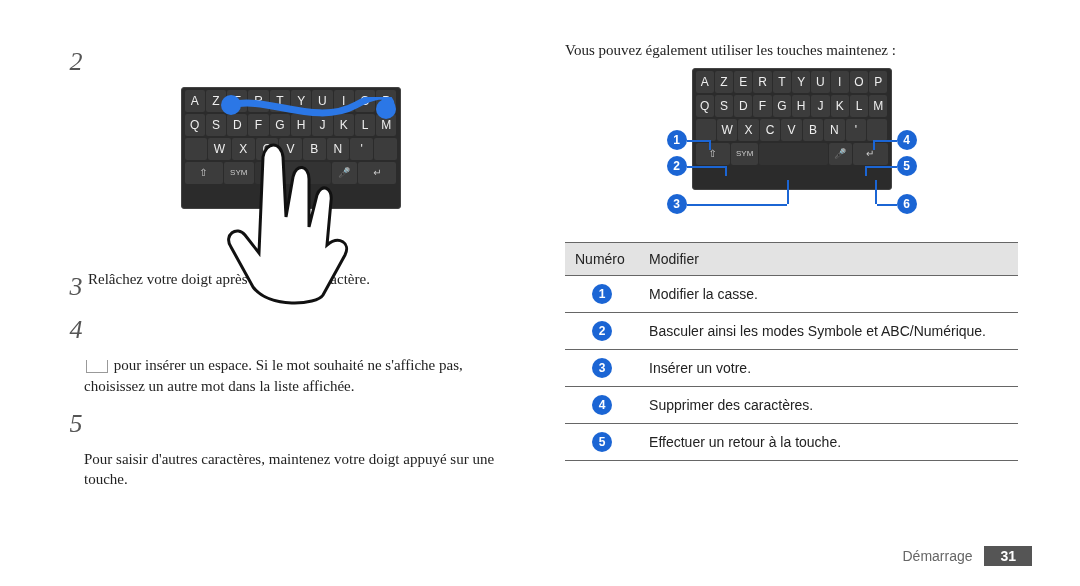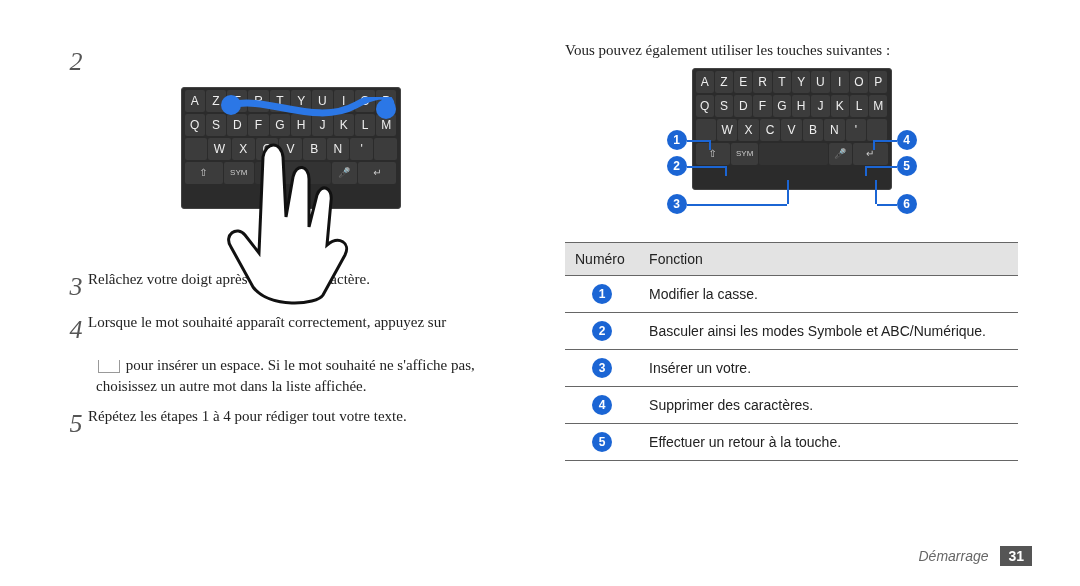--- a/index.html
+++ b/index.html
@@ -3,21 +3,21 @@
 <meta charset="utf-8">
 <style>
   html,body{margin:0;padding:0;width:1080px;height:586px;font-family:Georgia,"Times New Roman",serif;font-size:15px;color:#222;background:#fff}
   .page{display:flex;width:1080px;height:586px;box-sizing:border-box;padding:40px 44px 30px 44px;position:relative}
   .col{flex:1;padding:0 18px;box-sizing:border-box}
   .col.left{padding-left:20px}
   .col.right{padding-left:30px}
   .num-step{font-family:"Brush Script MT","Segoe Script",cursive;font-size:26px;font-style:italic;color:#555;width:24px;display:inline-block;vertical-align:top;text-align:center}
   .step{margin:4px 0 8px 0;display:flex;align-items:flex-start;line-height:1.35}
   .step .txt{flex:1}
-  .para{margin:4px 0 10px 32px;line-height:1.35}
+  .para{margin:4px 0 10px 20px;line-height:1.35}
   .fig{width:220px;height:170px;margin:8px auto 12px auto;display:block;background:#fff;position:relative}
   .fig2{width:250px;height:160px;margin:4px auto 14px auto;display:block;position:relative}
   .kbd{position:absolute;left:0;right:0;top:0;height:120px;background:#2b2b2b;border:1px solid #444;border-radius:3px}
   .krow{display:flex;height:22px;gap:1px;margin:2px 3px}
   .kkey{flex:1;background:#3c3c3c;border-radius:2px;color:#ccc;font:10px/22px Arial,sans-serif;text-align:center}
   .kkey.lt{color:#eee;font-size:12px}
   .kkey.wide{flex:1.5}
   .kkey.sp{flex:3;background:#333}
   .hand{position:absolute;left:30px;top:40px;width:160px;height:180px}
   .hand svg{width:160px;height:180px}
@@ -26,22 +26,22 @@
   .swipe-path{position:absolute;stroke:#2b77e6;stroke-width:7;fill:none}
   .callout-dot{width:20px;height:20px;border-radius:50%;background:#1b65d4;color:#fff;font:bold 12px/20px Arial,sans-serif;text-align:center;position:absolute}
   .callout-line{position:absolute;background:#1b65d4;height:2px}
   .callout-vline{position:absolute;background:#1b65d4;width:2px}
   table.functions{border-collapse:collapse;width:100%;margin-top:6px;font-family:"Segoe UI",Arial,sans-serif;font-size:14px}
   table.functions th,table.functions td{border-top:1px solid #666;border-bottom:1px solid #666;padding:8px 10px;text-align:left;font-weight:normal;vertical-align:middle}
   table.functions th{background:#e3e3e3}
   .tbl-dot{width:20px;height:20px;border-radius:50%;background:#1b65d4;color:#fff;font:bold 12px/20px Arial,sans-serif;text-align:center;display:inline-block}
   .space-glyph{display:inline-block;width:20px;height:12px;border:1px solid #999;border-top:none;vertical-align:middle;margin:0 2px}
   .footer{position:absolute;right:48px;bottom:22px;font-family:"Segoe UI",Arial,sans-serif;font-size:14px}
-  .footer .chap{font-style:italic;color:#666;margin-right:8px}
-  .footer .pg{background:#555;color:#fff;padding:2px 8px;font-weight:bold}
+  .footer .chap{color:#666;margin-right:8px}
+  .footer .pg{background:#555;color:#fff;padding:2px 16px;font-weight:bold}
   .intro-right{margin:0 0 8px 0;line-height:1.35}
 </style>
 </head>
 <body>
 
 <div class="page">
 
   <div class="col left">
 
     <div class="step">
@@ -107,35 +107,34 @@
       </div>
     </div>
 
     <div class="step">
       <span class="num-step">3</span>
       <span class="txt">Relâchez votre doigt après le dernier caractère.</span>
     </div>
 
     <div class="step">
       <span class="num-step">4</span>
-      <span class="txt">Lorsque le mot souhaité apparaît correctement, appuyez sur</span>
     </div>
     <div class="para">
       <span class="space-glyph"></span>
       <span>pour insérer un espace. Si le mot souhaité ne s'affiche pas, choisissez un autre mot dans la liste affichée.</span>
     </div>
 
     <div class="step">
       <span class="num-step">5</span>
-      <span class="txt">Répétez les étapes 1 à 4 pour rédiger tout votre texte.</span>
-    </div>
+    </div>
+    <div class="para">Pour saisir d'autres caractères, maintenez votre doigt appuyé sur une touche.</div>
   </div>
 
   <div class="col right">
-    <p class="intro-right">Vous pouvez également utiliser les touches suivantes :</p>
+    <p class="intro-right">Vous pouvez également utiliser les touches maintenez :</p>
 
     <div class="fig2">
       <div class="kbd" style="left:25px;right:25px;top:0;height:120px">
         <div class="krow" id="krb1">
             <div class="kkey lt">A</div>
             <div class="kkey lt">Z</div>
             <div class="kkey lt">E</div>
             <div class="kkey lt">R</div>
             <div class="kkey lt">T</div>
             <div class="kkey lt">Y</div>
@@ -194,21 +193,21 @@
       <div class="callout-vline" style="right:50px;top:98px;height:10px"></div>
       <div class="callout-dot" style="right:0;top:126px">6</div>
       <div class="callout-line" style="right:20px;top:136px;width:20px"></div>
       <div class="callout-vline" style="right:40px;top:112px;height:24px"></div>
     </div>
 
     <table class="functions">
       <tbody>
           <tr>
         <th>Numéro</th>
-        <th>Fonction</th>
+        <th>Modifier</th>
       </tr>
       </tbody>
         <tbody id="func-rows">
           <tr>
             <td style="text-align: center;"><span class="tbl-dot">1</span></td>
             <td>Modifier la casse.</td>
           </tr>
           <tr>
             <td style="text-align: center;"><span class="tbl-dot">2</span></td>
             <td>Basculer ainsi les modes Symbole et ABC/Numérique.</td>

